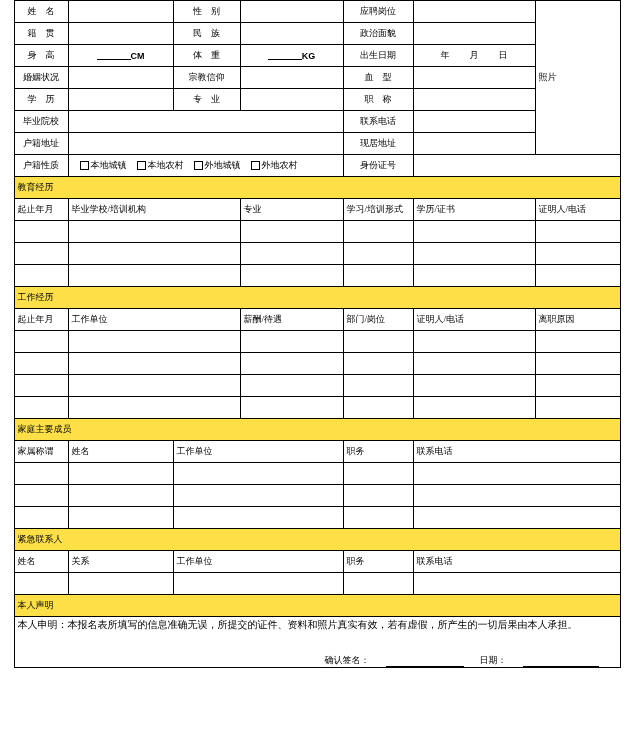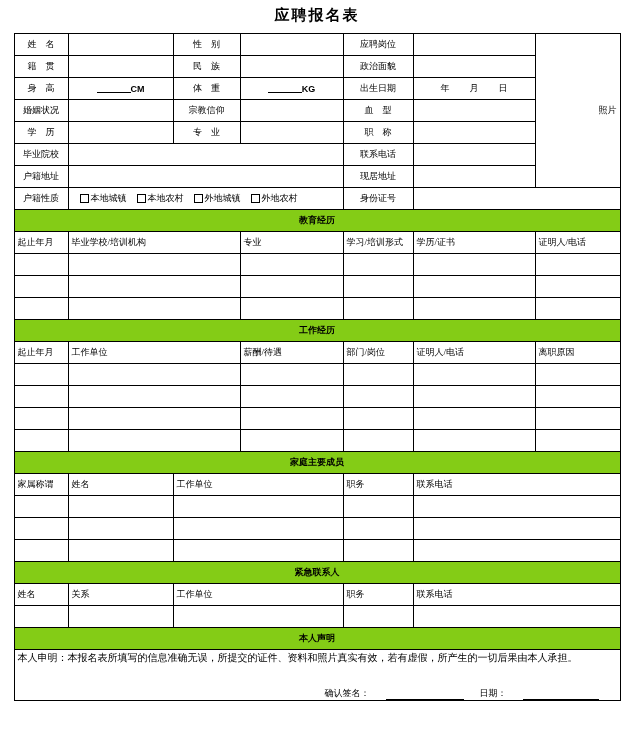--- a/index.html
+++ b/index.html
@@ -42,32 +42,31 @@
     vertical-align: middle;
     overflow: hidden;
     white-space: nowrap;
   }
   td.lbl {
     text-align: center;
     letter-spacing: 0px;
   }
   td.val { }
   td.section {
-    background: #84cc16;
-    text-align: center;
+    background: #fde047;
+    text-align: left;
     height: 17px;
     font-size: 9px;
-    font-weight: bold;
   }
   td.colhead {
     text-align: left;
     height: 20px;
   }
   td.photo {
-    text-align: right;
+    text-align: left;
     vertical-align: middle;
     font-size: 9px;
   }
   td.blank { }
   .date-parts {
     display: flex;
     justify-content: space-around;
     align-items: center;
     font-size: 9px;
     padding: 0 14px;
@@ -135,21 +134,20 @@
   }
   .sign-line.short {
     width: 76px;
   }
 </style>
 </head>
 <body>
 
 <div class="page">
 
-  <div class="title">应聘报名表</div>
 
   <table class="form">
     <colgroup>
       <col style="width:54px">
       <col style="width:105px">
       <col style="width:67px">
       <col style="width:103px">
       <col style="width:70px">
       <col style="width:122px">
       <col style="width:85px">

